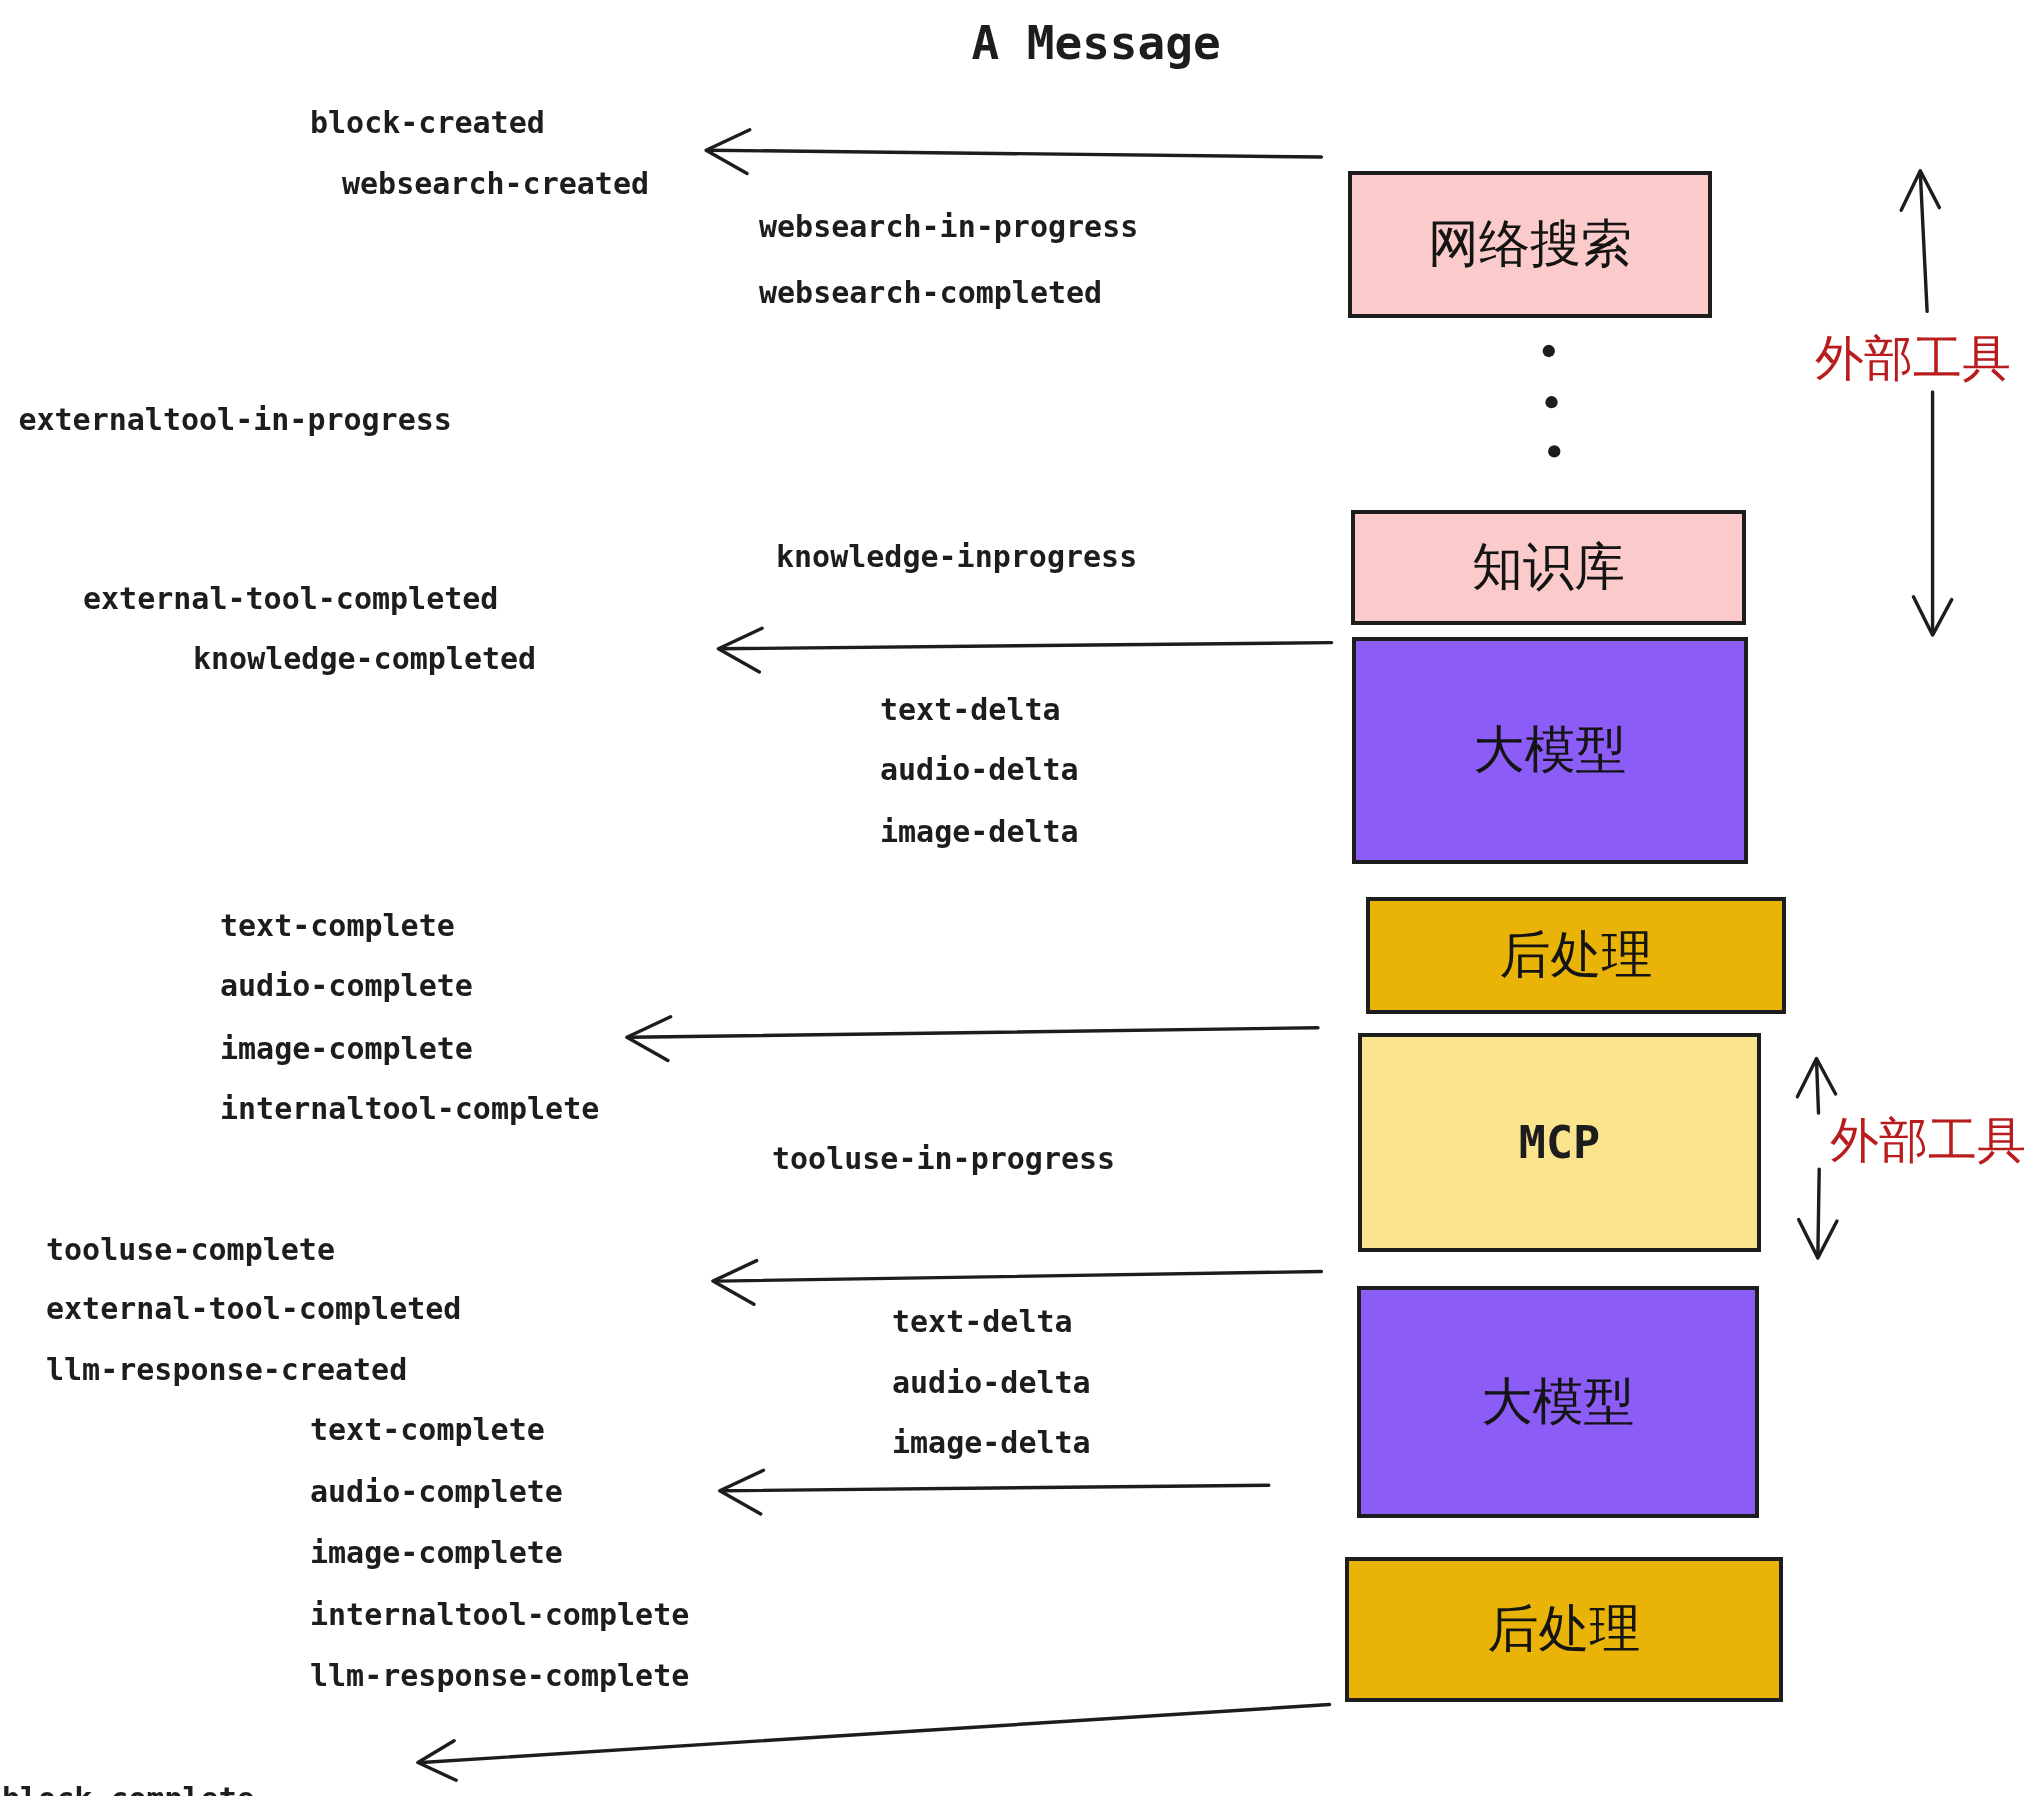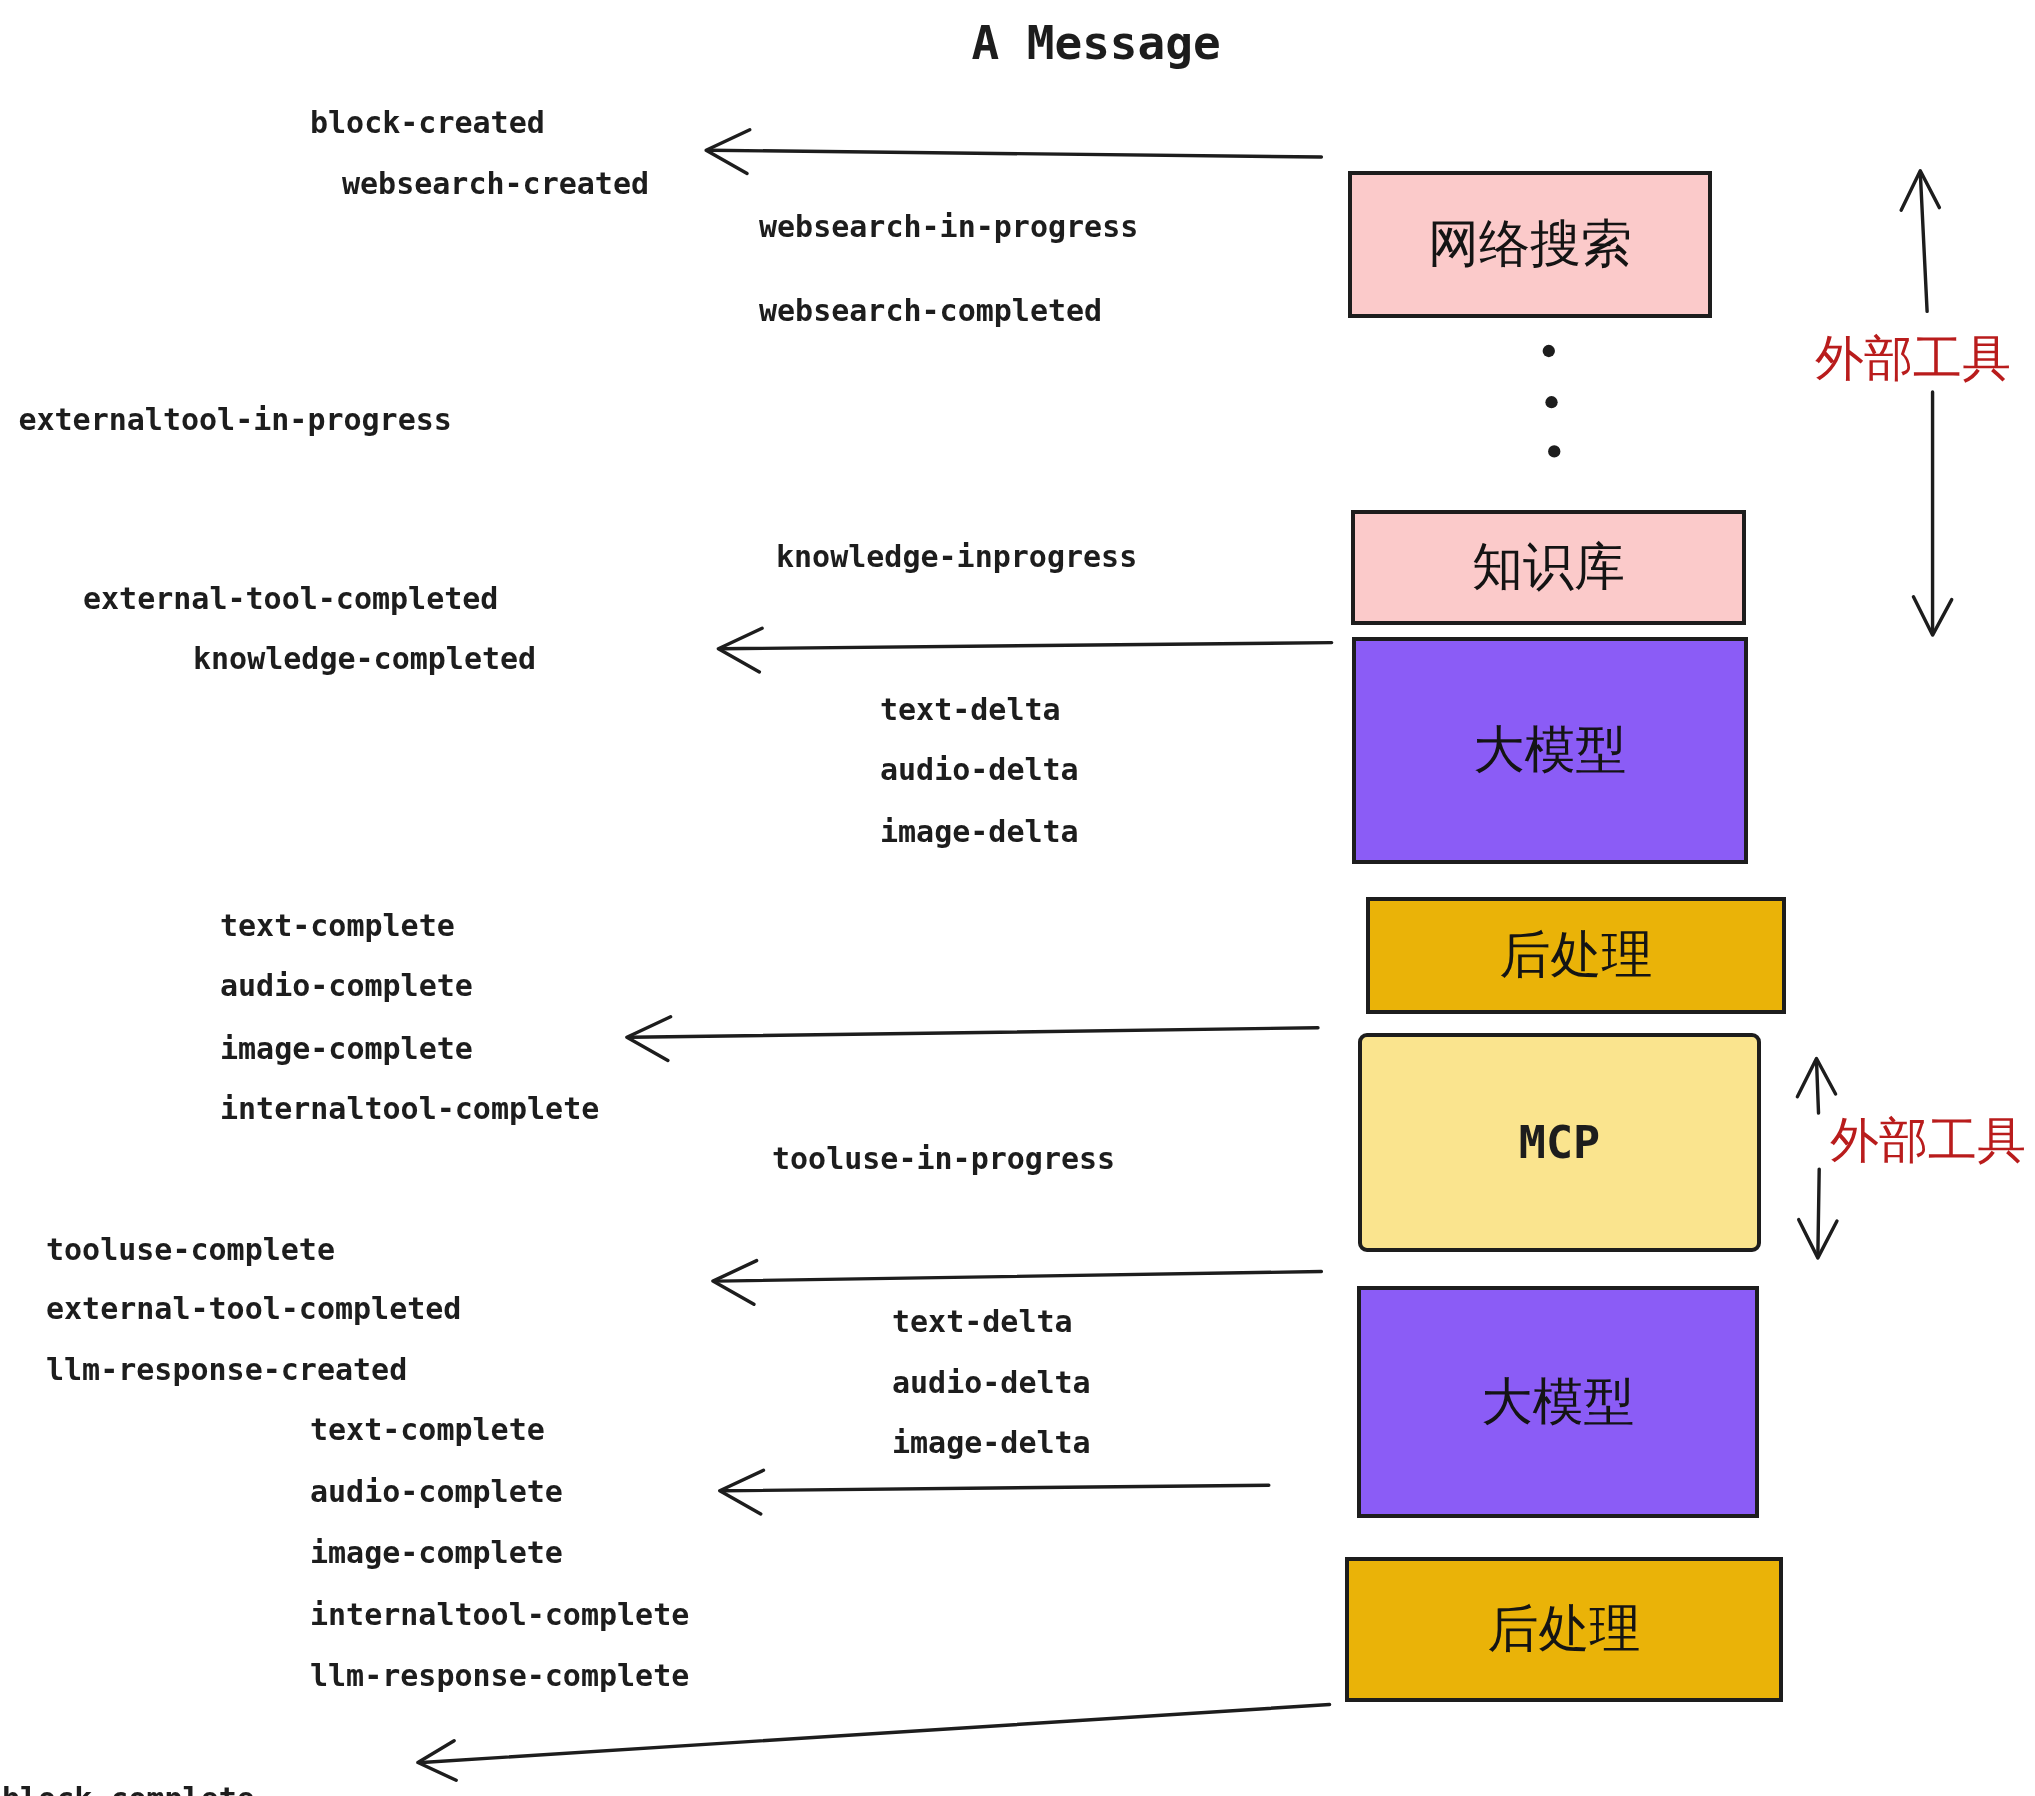--- a/index.html
+++ b/index.html
@@ -129,39 +129,39 @@
   </div>
 
   <div class="box green" style="left:1352px;top:637px;width:396px;height:227px;">
     <span class="cn">大模型</span>
   </div>
 
   <div class="box white" style="left:1366px;top:897px;width:420px;height:117px;">
     <span class="cn">后处理</span>
   </div>
 
-  <div class="box yellow" style="left:1358px;top:1033px;width:403px;height:219px;border-radius:9px;">
+  <div class="box yellow" style="left:1358px;top:1033px;width:403px;height:219px;">
     <span class="mcp-text">MCP</span>
   </div>
 
   <div class="box green" style="left:1357px;top:1286px;width:402px;height:232px;">
     <span class="cn">大模型</span>
   </div>
 
   <div class="box white" style="left:1345px;top:1557px;width:438px;height:145px;">
     <span class="cn">后处理</span>
   </div>
 
   <div class="side-cn" style="left:1815px;top:359px;">外部工具</div>
   <div class="side-cn" style="left:1830px;top:1141px;">外部工具</div>
 
   <div class="ev" style="left:310px;top:122px;">block-created</div>
   <div class="ev" style="left:310px;top:183px;margin-left:32px;">websearch-created</div>
   <div class="ev" style="left:759px;top:226px;">websearch-in-progress</div>
-  <div class="ev" style="left:759px;top:310px;">websearch-completed</div>
+  <div class="ev" style="left:759px;top:292px;">websearch-completed</div>
   <div class="ev" style="left:18.4px;top:419px;">externaltool-in-progress</div>
   <div class="ev" style="left:776px;top:556px;">knowledge-inprogress</div>
   <div class="ev" style="left:83px;top:598px;">external-tool-completed</div>
   <div class="ev" style="left:193px;top:658px;">knowledge-completed</div>
   <div class="ev" style="left:880px;top:709px;">text-delta</div>
   <div class="ev" style="left:880px;top:769px;">audio-delta</div>
   <div class="ev" style="left:880px;top:831px;">image-delta</div>
   <div class="ev" style="left:220px;top:925px;">text-complete</div>
   <div class="ev" style="left:220px;top:985px;">audio-complete</div>
   <div class="ev" style="left:220px;top:1048px;">image-complete</div>

